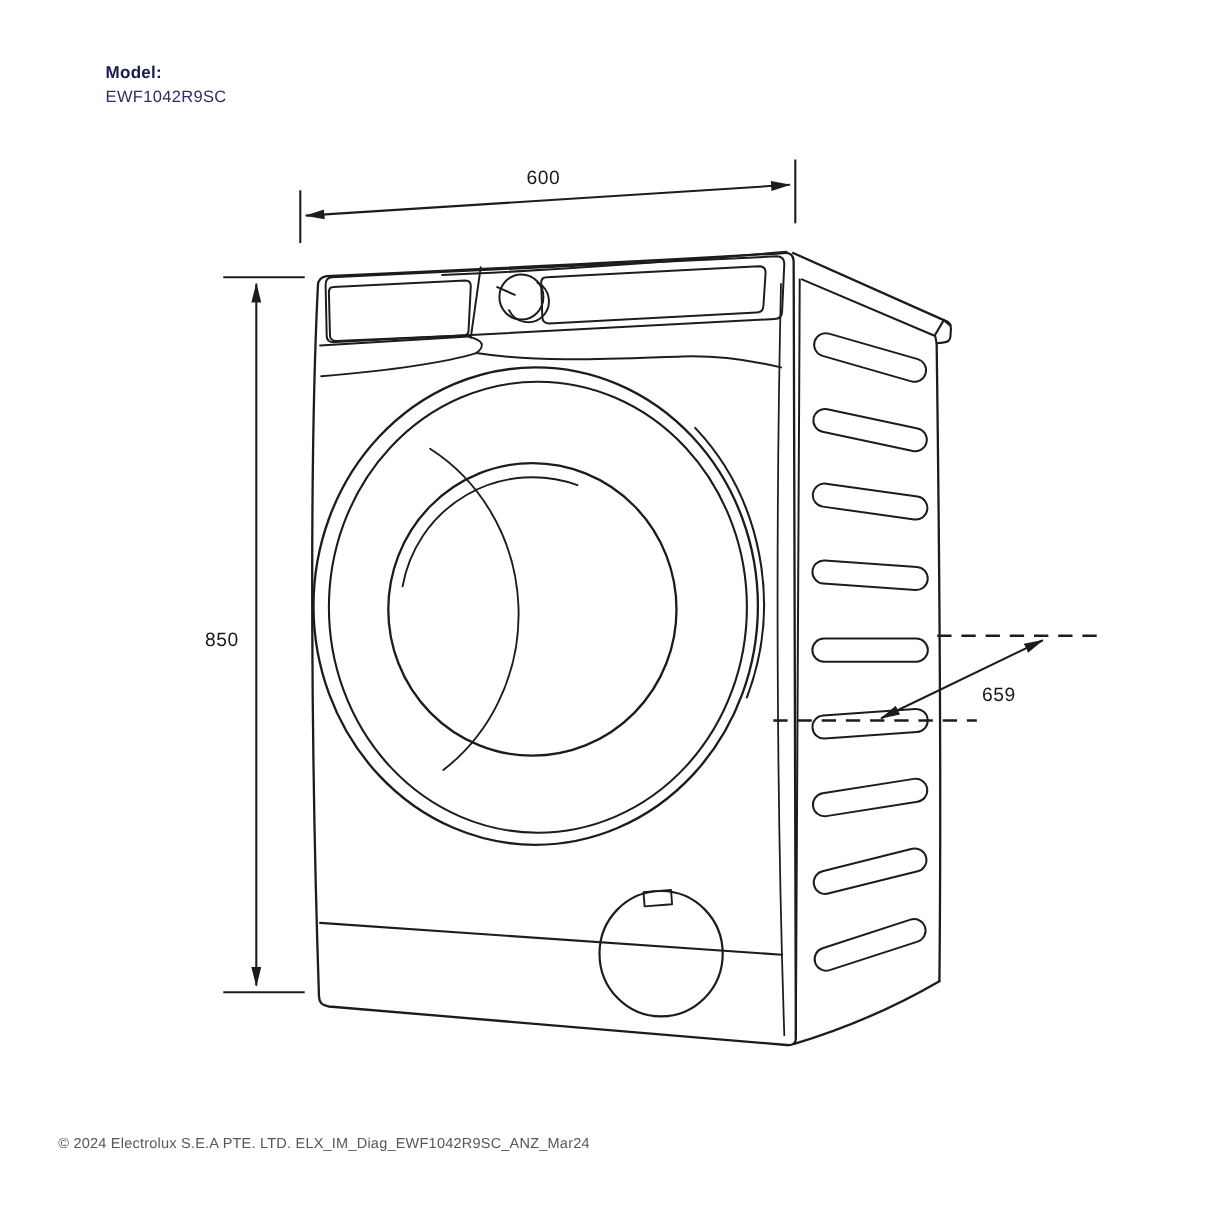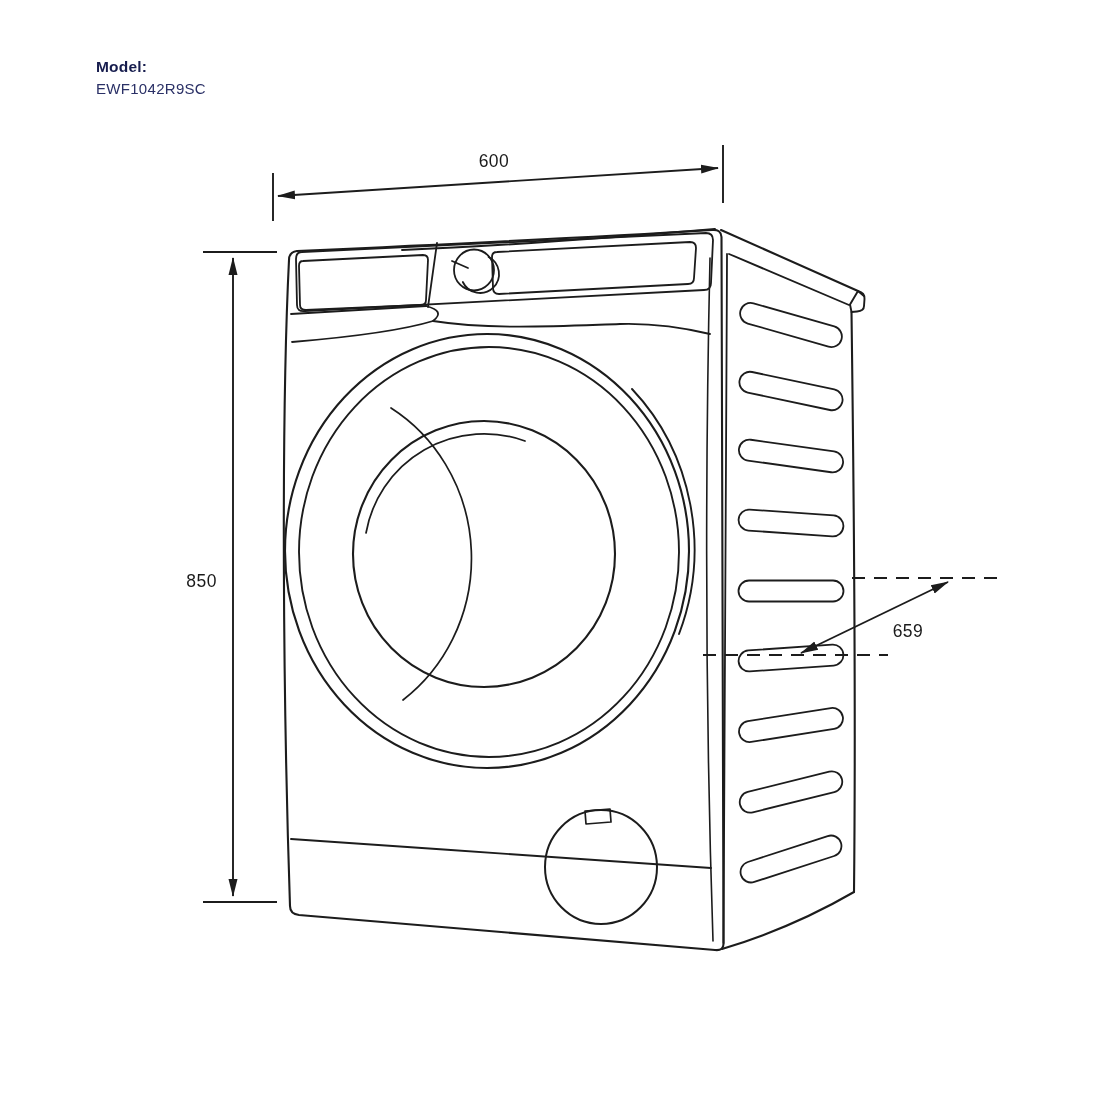--- a/index.html
+++ b/index.html
@@ -115,13 +115,14 @@
       </g>
     </g>
 
     <g stroke="none" fill="#1a1a1a">
       <text x="494" y="167" text-anchor="middle">600</text>
       <text x="217" y="587" text-anchor="end">850</text>
       <text x="908" y="637" text-anchor="middle">659</text>
     </g>
   </svg>
 
+  <div class="footer-note">© 2024 Electrolux S.E.A PTE. LTD. ELX_IM_Diag_EWF1042R9SC_ANZ_Mar24</div>
 </div>
 
 </body></html>

